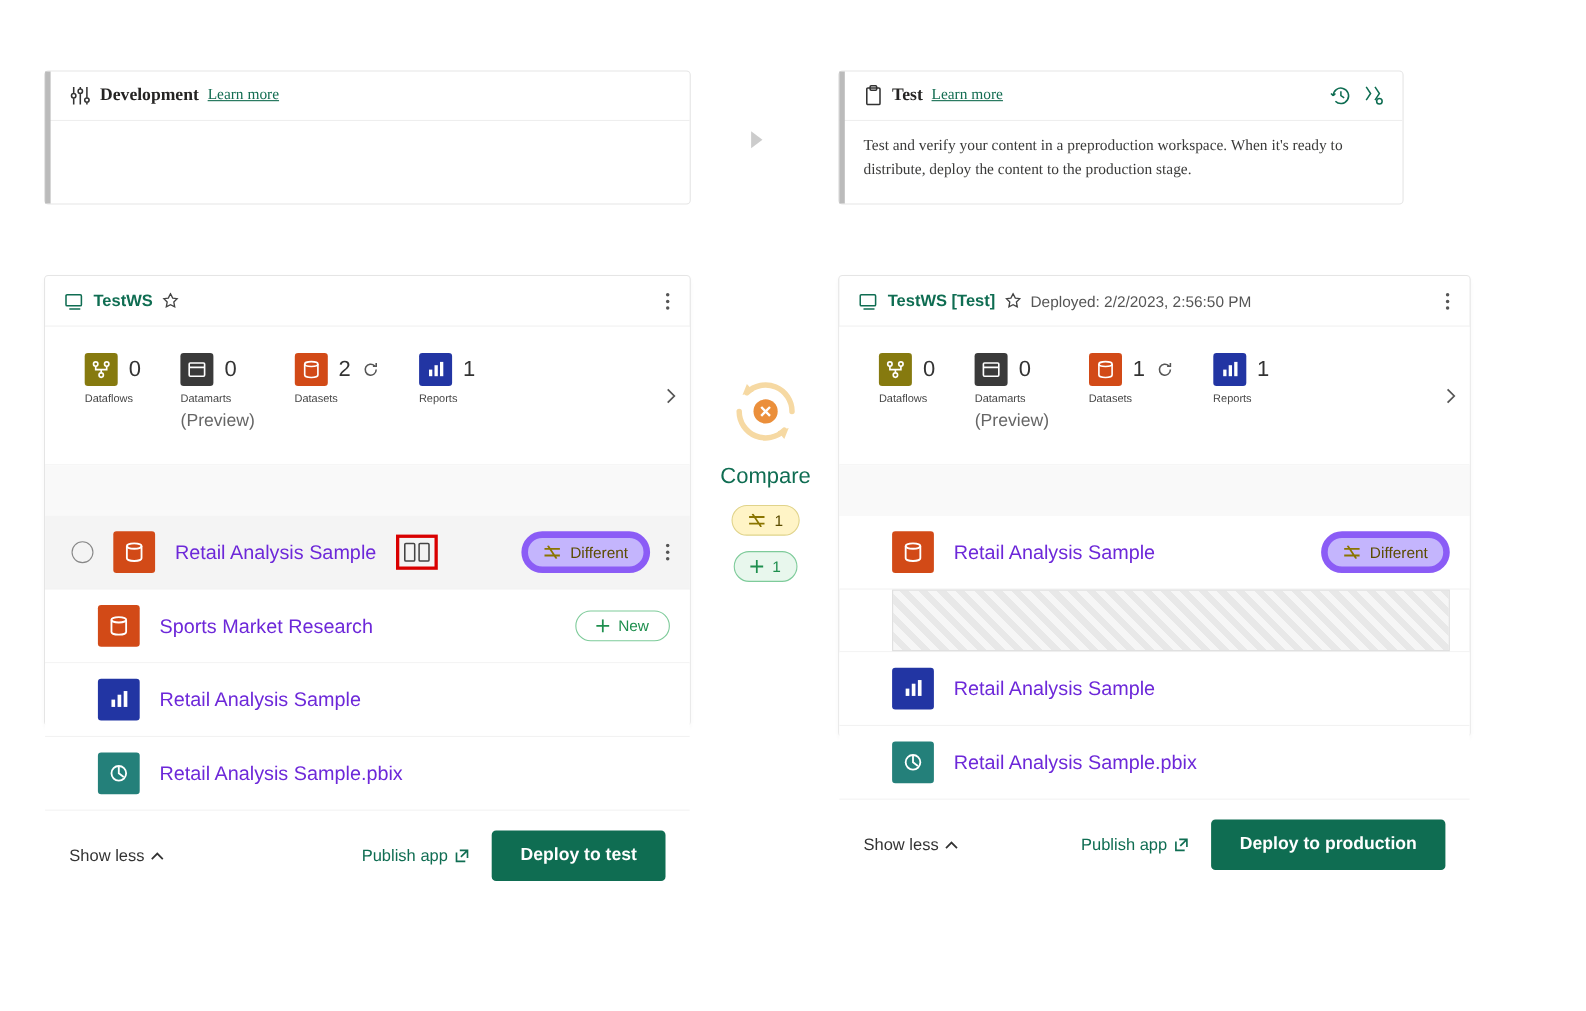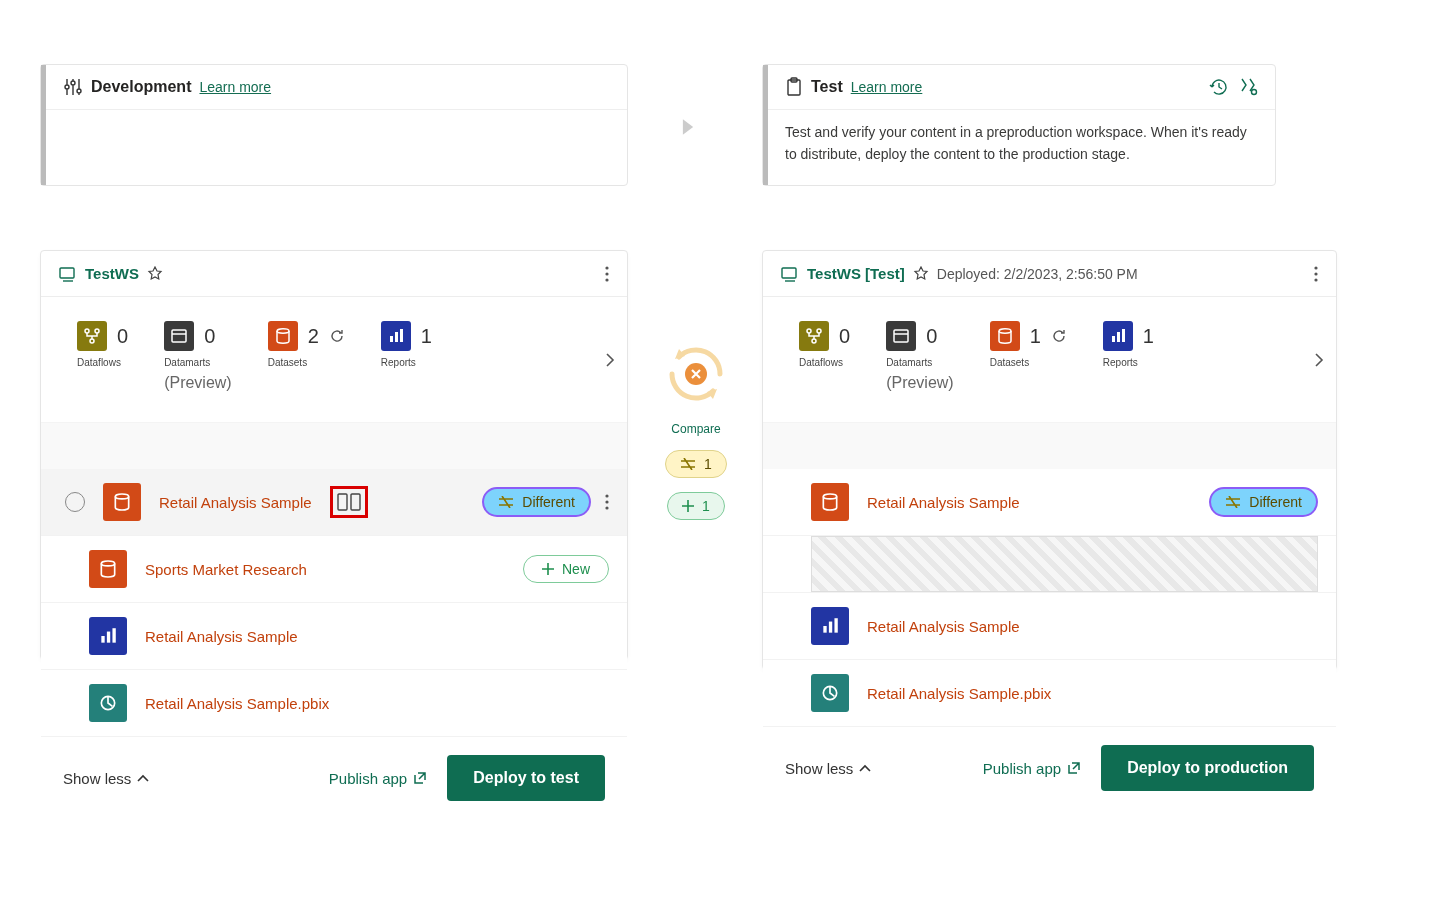--- a/index.html
+++ b/index.html
@@ -13,20 +13,21 @@
   .canvas {
     position: relative;
     width: 1442px;
     height: 919px;
   }
   .stage-header {
     position: absolute;
     border: 1px solid #e5e5e5;
     border-radius: 4px;
     background: #fff;
+    font-family: Liberation Serif, serif;
   }
   .stage-header.dev { left: 40px; top: 64px; width: 588px; height: 122px; }
   .stage-header.test { left: 762px; top: 64px; width: 514px; height: 122px; }
   .stage-header .accent {
     position: absolute; left: 0; top: 0; width: 5px; height: 100%;
     background: #bbb;
   }
   .stage-title-row {
     display: flex; align-items: center; gap: 8px;
     padding: 12px 16px 12px 22px;
@@ -100,31 +101,31 @@
   }
   .item-row.first-highlight { background: #f4f4f4; padding-left: 24px; }
   .item-row .checkbox {
     width: 20px; height: 20px; border: 1.5px solid #888; border-radius: 50%;
   }
   .item-icon {
     width: 38px; height: 38px; border-radius: 3px;
     display: flex; align-items: center; justify-content: center;
     color: #fff;
   }
-  .item-name { font-size: 15px; color: #c2410c; flex-shrink: 0; }
+  .item-name { font-size: 18px; color: #6d28d9; flex-shrink: 0; }
   .compare-box {
     border: 3px solid #d90000; padding: 3px 4px; display:flex; align-items:center;
   }
   .pill {
     border-radius: 999px;
     padding: 5px 14px;
     font-size: 14px;
     display: inline-flex; align-items: center; gap: 8px;
   }
-  .pill.different { background: #7dd3fc; color: #5b4c00; border: 2px solid #8b5cf6; }
+  .pill.different { background: #c4b5fd; color: #5b4c00; border: 6px solid #8b5cf6; }
   .pill.new { background: #fff; color: #1e8f4e; border: 1px solid #7ecb9a; padding: 5px 18px; }
   .row-right { margin-left: auto; display: flex; align-items: center; gap: 14px; }
 
   .footer-row {
     display: flex; align-items: center; gap: 20px;
     padding: 18px 22px 18px 22px;
   }
   .show-less { color: #333; font-size: 15px; display: flex; align-items: center; gap: 6px; }
   .publish-app { color: #0f6d52; font-size: 15px; margin-left: auto; display: flex; align-items: center; gap: 6px; }
   .deploy-btn {
@@ -135,21 +136,21 @@
   .compare-center {
     position: absolute; left: 640px; top: 340px;
     display: flex; flex-direction: column; align-items: center; gap: 14px;
     width: 112px;
   }
   .compare-spinner {
     width: 68px; height: 68px; position: relative;
     display:flex; align-items:center; justify-content:center;
   }
   .compare-spinner svg { position:absolute; top:0; left:0; }
-  .compare-label { color: #0f6d52; font-size: 12px; }
+  .compare-label { color: #0f6d52; font-size: 20px; }
   .compare-badge {
     border-radius: 999px; padding: 5px 14px;
     font-size: 14px; display: flex; align-items: center; gap: 8px;
     border: 1px solid;
   }
   .compare-badge.diff { background: #FFF4C6; border-color: #e0d38a; color: #5b4c00; }
   .compare-badge.add { background: #E8F7ED; border-color: #7ecb9a; color: #1e8f4e; }
 
   .hatched-row {
     border-bottom: 1px solid #f2f2f2;

